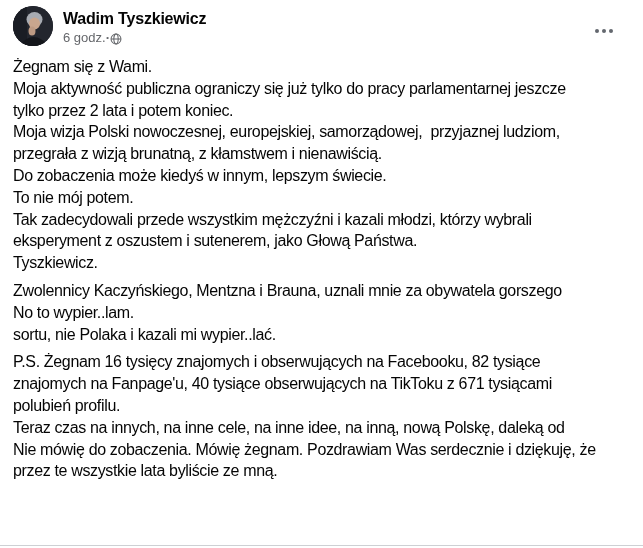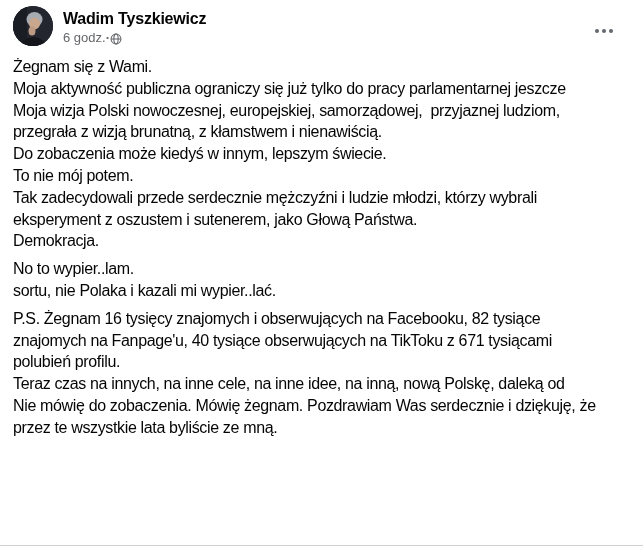--- a/index.html
+++ b/index.html
@@ -129,29 +129,31 @@
       <span class="dot"></span>
       <span class="dot"></span>
       <span class="dot"></span>
     </div>
   </div>
 
   <div class="content">
     <div class="paragraph">
         <div class="text-line">Żegnam się z Wami.</div>
         <div class="text-line">Moja aktywność publiczna ograniczy się już tylko do pracy parlamentarnej jeszcze</div>
+        <div class="text-line">tylko przez 2 lata i potem koniec.</div>
         <div class="text-line">Moja wizja Polski nowoczesnej, europejskiej, samorządowej,  przyjaznej ludziom,</div>
         <div class="text-line">przegrała z wizją brunatną, z kłamstwem i nienawiścią.</div>
         <div class="text-line">Do zobaczenia może kiedyś w innym, lepszym świecie.</div>
         <div class="text-line">To nie mój potem.</div>
-        <div class="text-line">Tak zadecydowali przede serdecznie mężczyźni i ludzie młodzi, którzy wybrali</div>
+        <div class="text-line">Tak zadecydowali przede wszystkim mężczyźni i kazali młodzi, którzy wybrali</div>
         <div class="text-line">eksperyment z oszustem i sutenerem, jako Głową Państwa.</div>
-        <div class="text-line">Demokracja.</div>
+        <div class="text-line">Tyszkiewicz.</div>
       </div>
     <div class="paragraph">
+        <div class="text-line">Zwolennicy Kaczyńskiego, Mentzna i Brauna, uznali mnie za obywatela gorszego</div>
         <div class="text-line">No to wypier..lam.</div>
         <div class="text-line">sortu, nie Polaka i kazali mi wypier..lać.</div>
       </div>
     <div class="paragraph">
         <div class="text-line">P.S. Żegnam 16 tysięcy znajomych i obserwujących na Facebooku, 82 tysiące</div>
         <div class="text-line">znajomych na Fanpage'u, 40 tysiące obserwujących na TikToku z 671 tysiącami</div>
         <div class="text-line">polubień profilu.</div>
         <div class="text-line">Teraz czas na innych, na inne cele, na inne idee, na inną, nową Polskę, daleką od</div>
         <div class="text-line">Nie mówię do zobaczenia. Mówię żegnam. Pozdrawiam Was serdecznie i dziękuję, że</div>
         <div class="text-line">przez te wszystkie lata byliście ze mną.</div>

